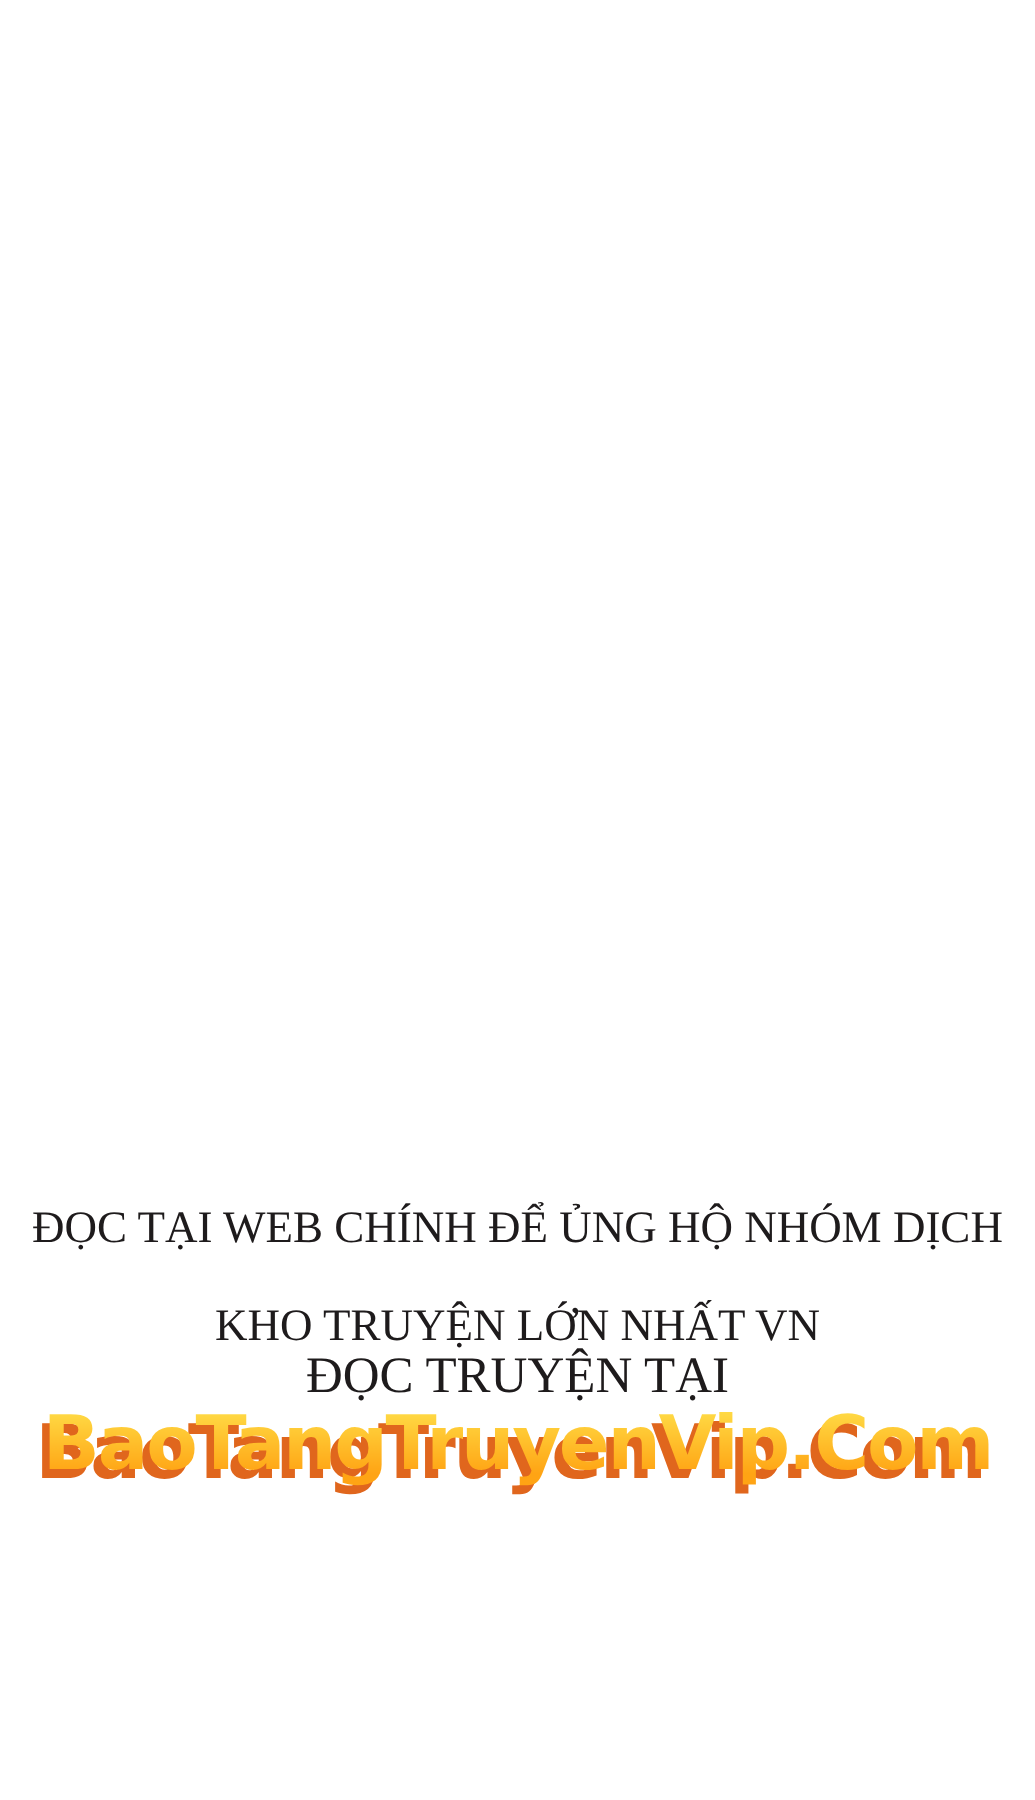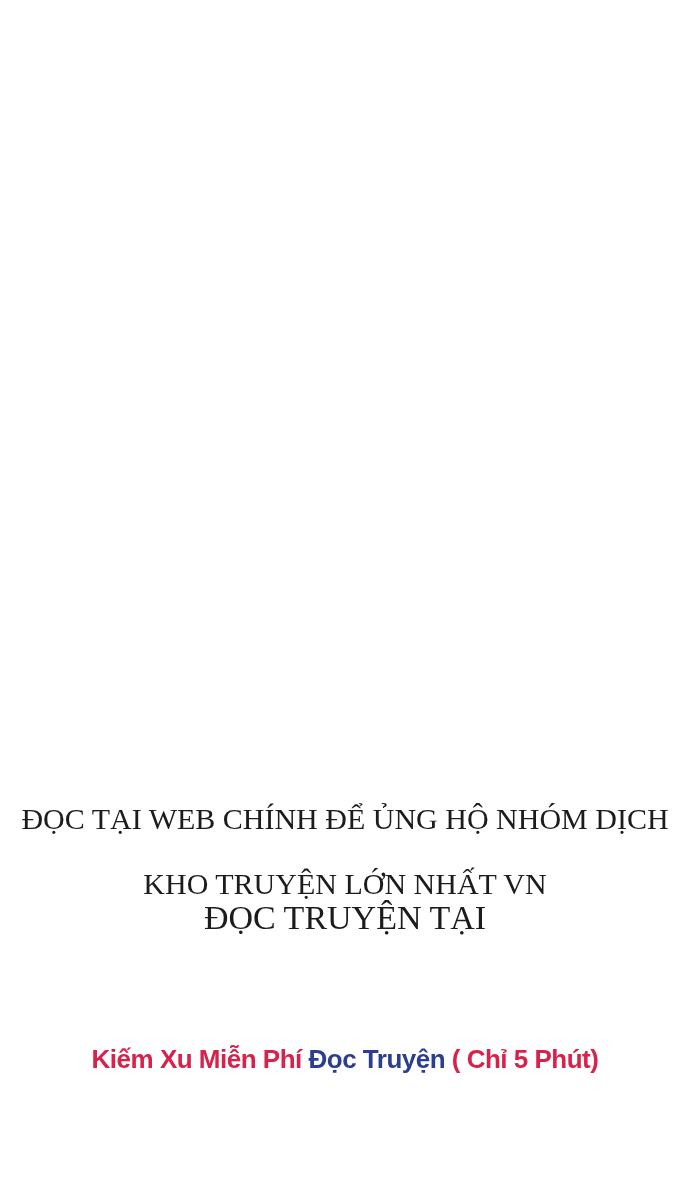--- a/index.html
+++ b/index.html
@@ -89,21 +89,20 @@
 
 <div class="credit-page">
 
 
   <div class="line serif-line line-support">ĐỌC TẠI WEB CHÍNH ĐỂ ỦNG HỘ NHÓM DỊCH</div>
 
   <div class="line serif-line line-readat">ĐỌC TRUYỆN TẠI</div>
 
   <div class="line serif-line line-library">KHO TRUYỆN LỚN NHẤT VN</div>
 
+  <div class="line logo">
+    <span class="logo-shadow" aria-hidden="true">BaoTangTruyenVip.Com</span>
+    <span class="logo-fill">BaoTangTruyenVip.Com</span>
+  </div>
 
 
-  <div class="line notice notice-2">
-    <span class="red">Kiếm Xu Miễn Phí</span>
-    <span class="blue">Đọc Truyện</span>
-    <span class="red">( Chỉ 5 Phút)</span>
-  </div>
 
 </div>
 
 </body></html>

